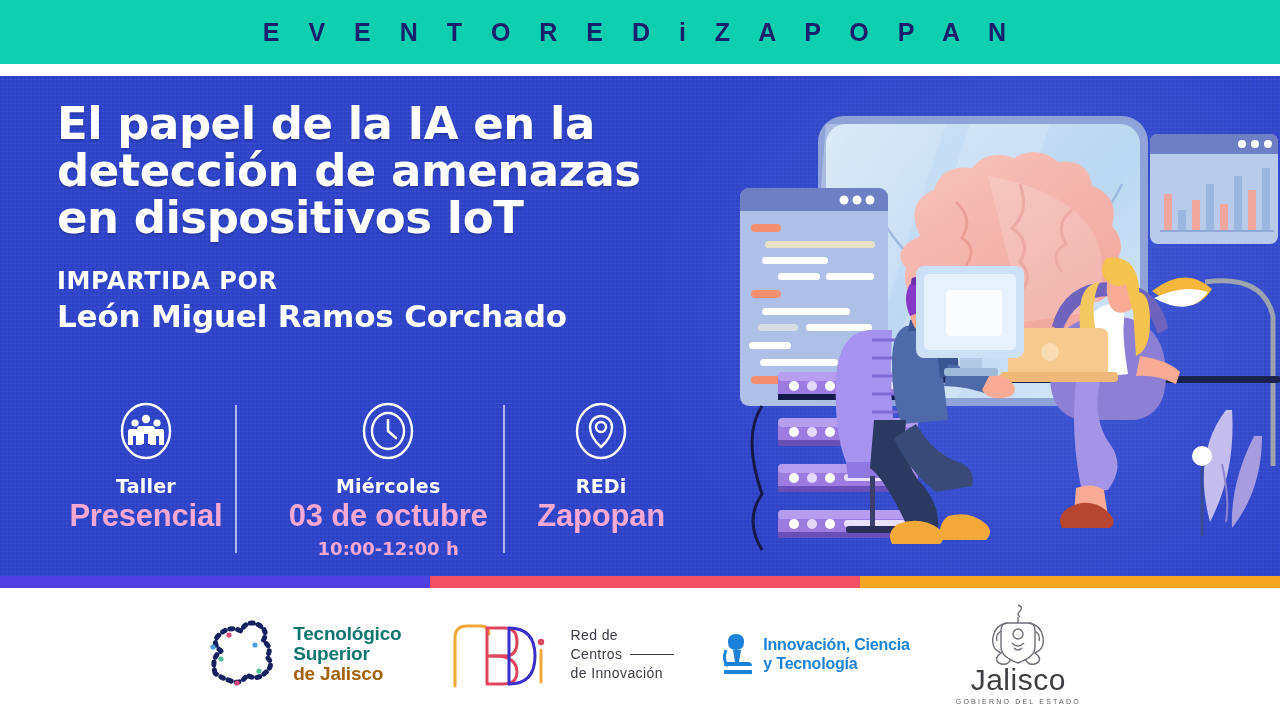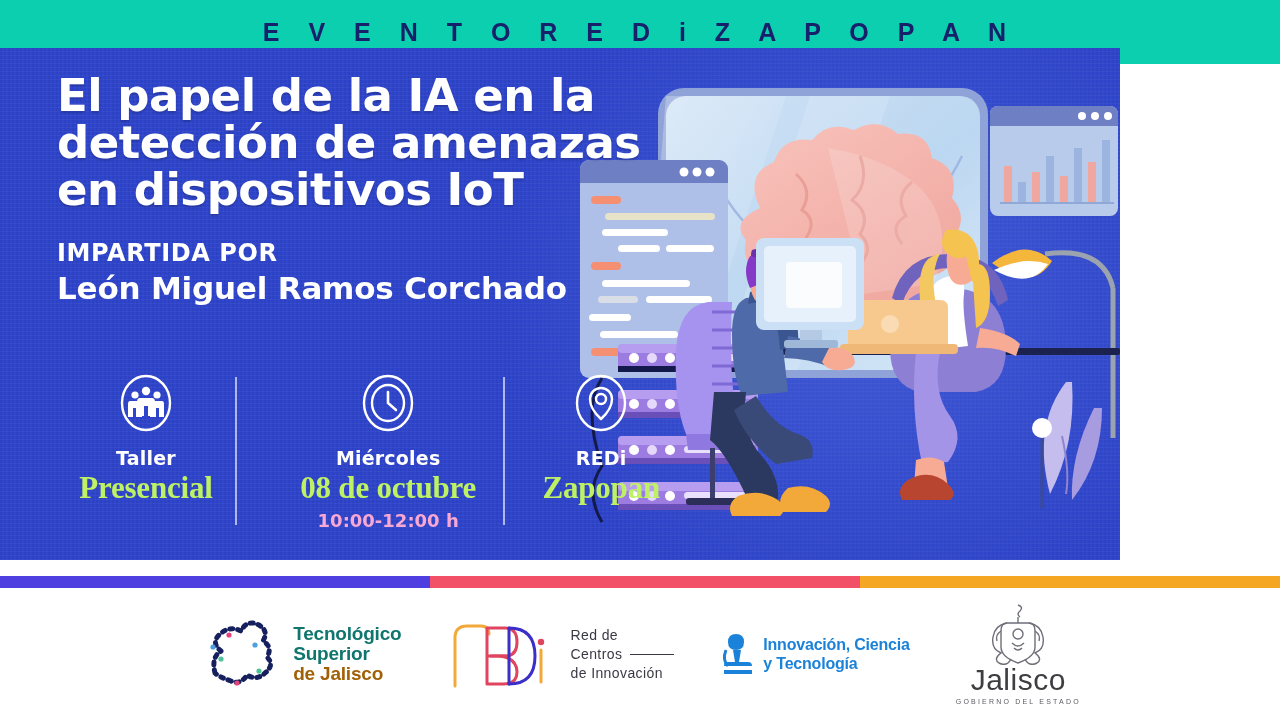--- a/index.html
+++ b/index.html
@@ -17,21 +17,21 @@
     display:flex; align-items:center; justify-content:center;
   }
   .topband-text {
     color:#17206b; font-weight:bold; font-size:25px;
     letter-spacing:11px; white-space:nowrap;
     font-family:"Liberation Sans", sans-serif;
   }
 
   
   .hero {
-    position:absolute; left:0; top:48px; width:1120px; height:512px;
+    position:absolute; left:0; top:76px; width:1280px; height:512px;
     background:#2f45cc;
     overflow:hidden;
   }
   .hero-texture {
     position:absolute; inset:0;
     background-image:
       repeating-linear-gradient(0deg, rgba(255,255,255,.045) 0 1px, transparent 1px 4px),
       repeating-linear-gradient(90deg, rgba(0,0,0,.05) 0 2px, transparent 2px 4px);
     opacity:.9;
   }
@@ -74,23 +74,23 @@
   .infocol.c2 { width:236px;margin-left:36px; }
   .infocol.c3 { width:196px; }
   .divider { width:2px; height:148px; background:rgba(255,255,255,.62); margin-top:4px; }
   .ico { width:54px; height:60px; margin-bottom:14px; }
   .ico svg { display:block; width:100%; height:100%; }
   .line-small {
     color:#ffffff; font-weight:bold; font-size:19px; letter-spacing:.2px;
     font-family:"DejaVu Sans", sans-serif;
   }
   .line-big {
-    color:#bef264; font-weight:bold; font-size:31px; letter-spacing:-.2px;
+    color:#f9a8d4; font-weight:bold; font-size:31px; letter-spacing:-.2px;
     margin-top:1px; white-space:nowrap;
-    font-family:Liberation Serif, serif;
+    font-family:Liberation Sans, sans-serif;
   }
   .line-time {
     color:#f9a8d4; font-weight:bold; font-size:18px; margin-top:4px;
     font-family:"DejaVu Sans", sans-serif;
   }
 
   
   .illus { position:absolute; right:0; top:0; width:560px; height:512px; }
   .illus svg { display:block; width:100%; height:100%; }
 
@@ -371,21 +371,21 @@
 
       <div class="infocol c2">
         <div class="ico">
           <svg viewBox="0 0 54 60" xmlns="http://www.w3.org/2000/svg">
             <ellipse cx="27" cy="30" rx="24" ry="27" fill="none" stroke="#fff" stroke-width="2.4"></ellipse>
             <ellipse cx="27" cy="30" rx="16" ry="18" fill="none" stroke="#fff" stroke-width="2.4"></ellipse>
             <path d="M27 19 v11 l8 7" stroke="#fff" stroke-width="2.6" fill="none" stroke-linecap="round"></path>
           </svg>
         </div>
         <div class="line-small">Miércoles</div>
-        <div class="line-big">08 de octubre</div>
+        <div class="line-big">03 de octubre</div>
         <div class="line-time">10:00-12:00 h</div>
       </div>
 
       <div class="divider"></div>
 
       <div class="infocol c3">
         <div class="ico">
           <svg viewBox="0 0 54 60" xmlns="http://www.w3.org/2000/svg">
             <ellipse cx="27" cy="30" rx="24" ry="27" fill="none" stroke="#fff" stroke-width="2.4"></ellipse>
             <path d="M27 15 a11 11 0 0 1 11 11 q0 10 -11 20 q-11 -10 -11 -20 a11 11 0 0 1 11 -11 Z" fill="none" stroke="#fff" stroke-width="2.4"></path>

